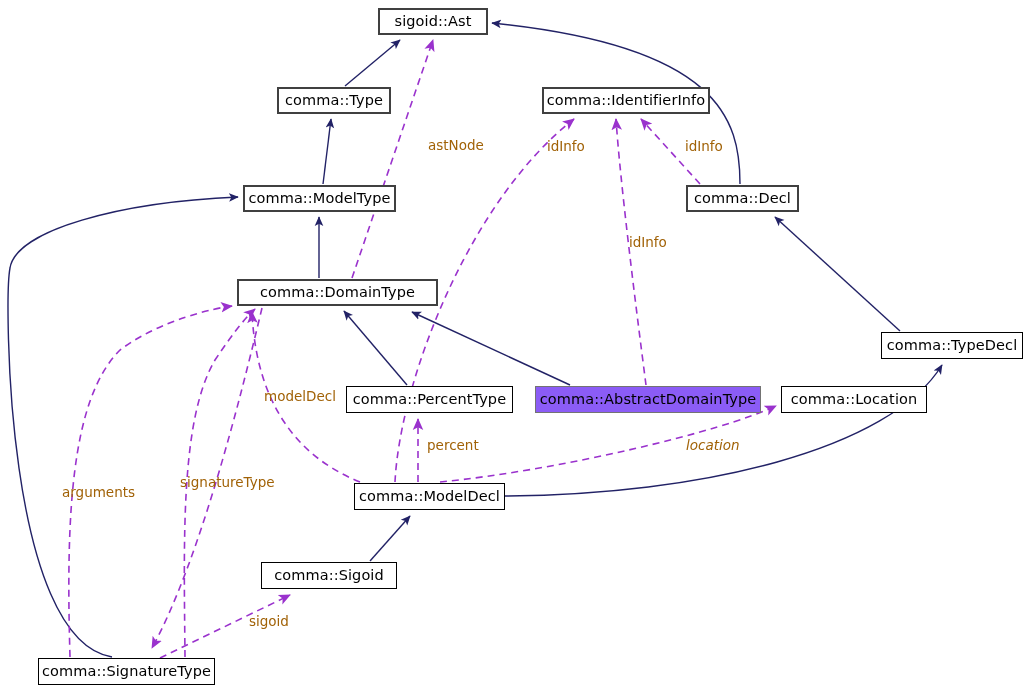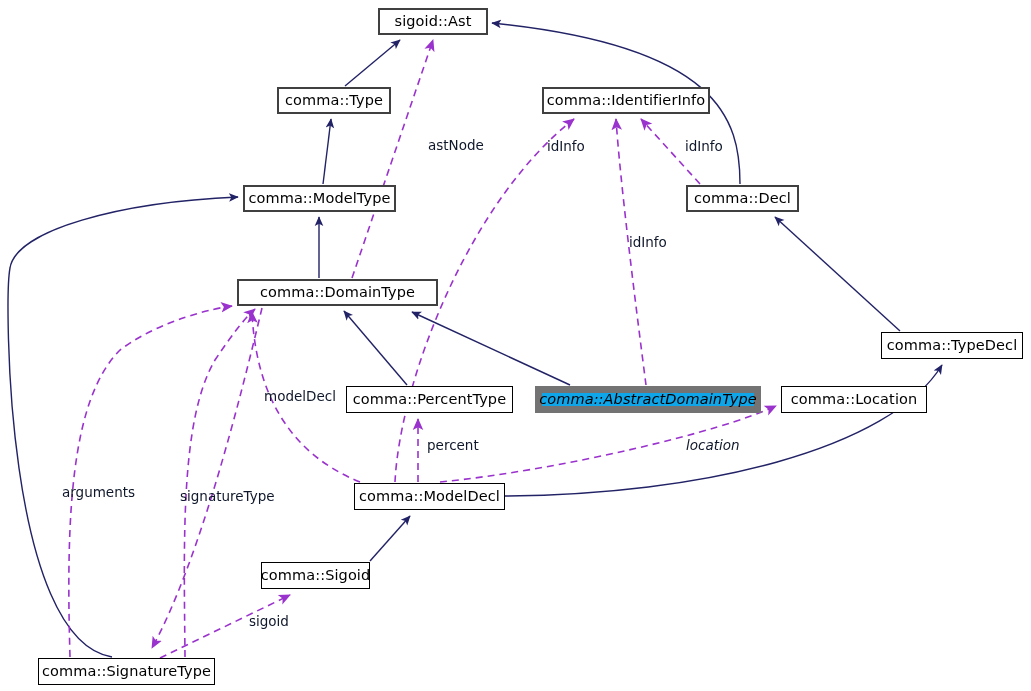--- a/index.html
+++ b/index.html
@@ -14,25 +14,25 @@
     border:1px solid #000000;
     display:flex;align-items:center;justify-content:center;
     font-size:14.5px;
     color:#000000;
     white-space:nowrap;
     line-height:1;
     letter-spacing:0.1px;
     z-index:5;
   }
   .node.thick{border:2px solid #404040;}
-  .node.highlight{background:#0ea5e9;border:7px solid #737373;font-style:italic;}
+  .node.highlight{background:#8b5cf6;border:1px solid #737373;}
   .edge-label{
     position:absolute;
     font-size:13.5px;
-    color:#0f172a;
+    color:#a16207;
     white-space:nowrap;
     z-index:6;
     line-height:1;
   }
 </style>
 </head>
 <body>
 
 <div id="canvas">
 
@@ -122,33 +122,33 @@
       </div>
       <div class="node highlight" style="left: 535px; top: 386px; width: 226px; height: 27px;">
         <span>comma::AbstractDomainType</span>
       </div>
       <div class="node" style="left: 781px; top: 386px; width: 146px; height: 27px;">
         <span>comma::Location</span>
       </div>
       <div class="node" style="left: 354px; top: 483px; width: 151px; height: 27px;">
         <span>comma::ModelDecl</span>
       </div>
-      <div class="node" style="left: 261px; top: 562px; width: 109px; height: 27px;">
+      <div class="node" style="left: 261px; top: 562px; width: 136px; height: 27px;">
         <span>comma::Sigoid</span>
       </div>
       <div class="node" style="left: 38px; top: 658px; width: 177px; height: 27px;">
         <span>comma::SignatureType</span>
       </div>
     </div>
   <div id="labels-layer">
       <div class="edge-label" style="left: 428px; top: 139px;">astNode</div>
       <div class="edge-label" style="left: 547px; top: 140px;">idInfo</div>
       <div class="edge-label" style="left: 685px; top: 140px;">idInfo</div>
       <div class="edge-label" style="left: 629px; top: 236px;">idInfo</div>
       <div class="edge-label" style="left: 264px; top: 390px;">modelDecl</div>
       <div class="edge-label" style="left: 427px; top: 439px;">percent</div>
       <div class="edge-label" style="left: 686px; top: 439px; font-style: italic;">location</div>
       <div class="edge-label" style="left: 62px; top: 486px;">arguments</div>
-      <div class="edge-label" style="left: 180px; top: 490px;">signatureType</div>
+      <div class="edge-label" style="left: 180px; top: 476px;">signatureType</div>
       <div class="edge-label" style="left: 249px; top: 615px;">sigoid</div>
     </div>
 
 </div>
 
 </body></html>

